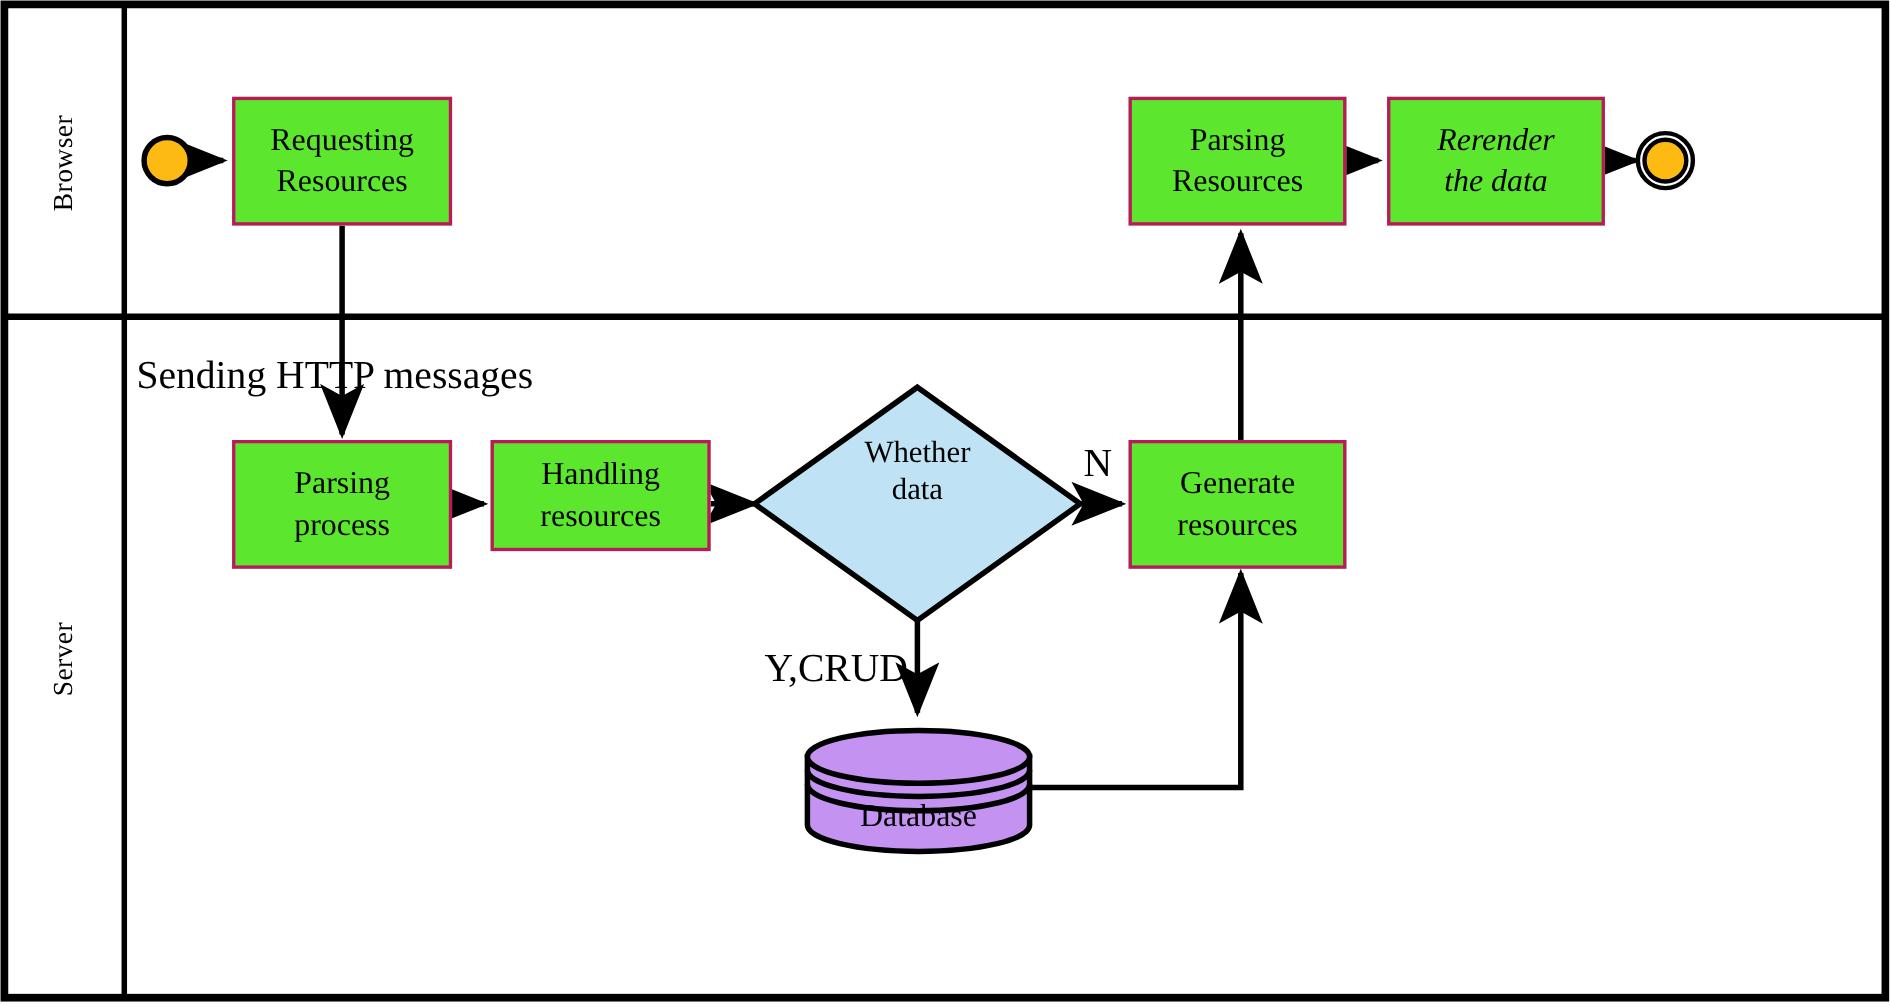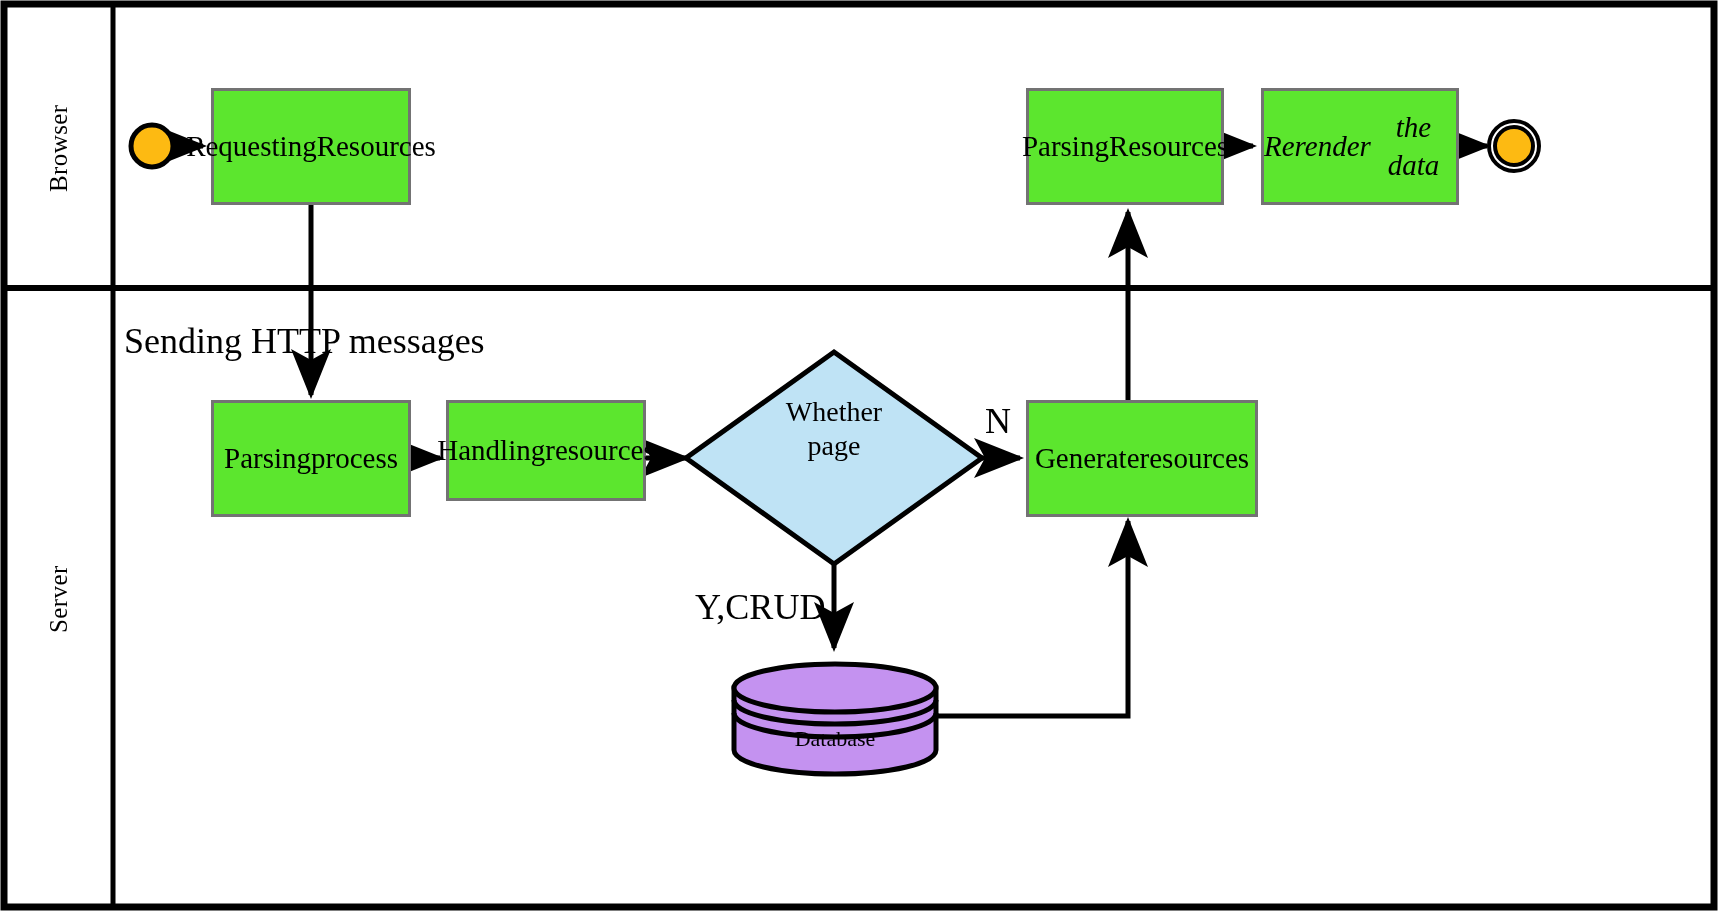--- a/index.html
+++ b/index.html
@@ -33,23 +33,23 @@
     transform: rotate(180deg);
     font-size: 25px;
     color: #000000;
     letter-spacing: 0.4px;
     white-space: nowrap;
     font-family: "Liberation Serif", "DejaVu Serif", serif;
   }
   .task {
     position: absolute;
     box-sizing: border-box;
-    border: 3px solid #737373;
+    border: 3px solid #be185d;
     display: flex;
-    flex-direction: row;
+    flex-direction: column;
     align-items: center;
     justify-content: center;
     text-align: center;
     font-size: 29px;
     line-height: 1.28;
     color: #000000;
     font-family: "Liberation Serif", "DejaVu Serif", serif;
   }
   .task span { display: block; }
   .edge-label {
@@ -64,21 +64,21 @@
     text-align: center;
     font-size: 28px;
     line-height: 1.2;
     color: #000000;
     pointer-events: none;
     font-family: "Liberation Serif", "DejaVu Serif", serif;
   }
   .db-text {
     position: absolute;
     text-align: center;
-    font-size: 22px;
+    font-size: 29px;
     color: #000000;
     pointer-events: none;
     width: 100%;
     font-family: "Liberation Serif", "DejaVu Serif", serif;
   }
 </style>
 </head>
 <body>
 
 <div id="canvas">
@@ -156,28 +156,28 @@
   <div class="task" style="left:211px; top:400px; width:200px; height:117px; background:#5CE62E;">
     <span>Parsing</span>
     <span>process</span>
   </div>
 
   <div class="task" style="left:446px; top:400px; width:200px; height:101px; background:#5CE62E;">
     <span>Handling</span>
     <span>resources</span>
   </div>
 
-  <div class="task" style="left:1026px; top:400px; width:232px; height:117px; background:#5CE62E;">
+  <div class="task" style="left:1026px; top:400px; width:198px; height:117px; background:#5CE62E;">
     <span>Generate</span>
     <span>resources</span>
   </div>
 
   <div class="gateway-text" style="left:704px; top:395px; width:260px;">
     <div>Whether</div>
-    <div>page</div>
+    <div>data</div>
   </div>
 
   <div class="db-text" style="left:734px; top:726px; width:202px;">
     <span>Database</span>
   </div>
 
   <div class="edge-label" style="left:124px; top:320px;">
     <span>Sending HTTP messages</span>
   </div>
 

